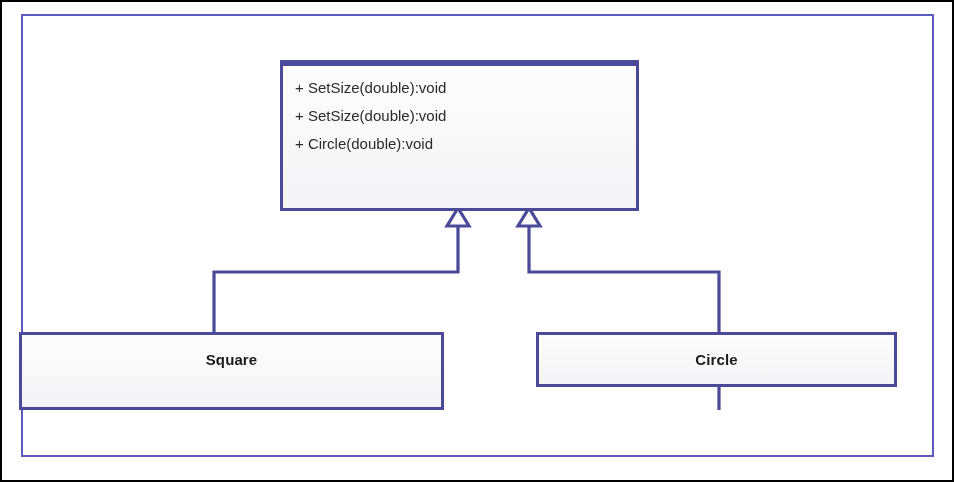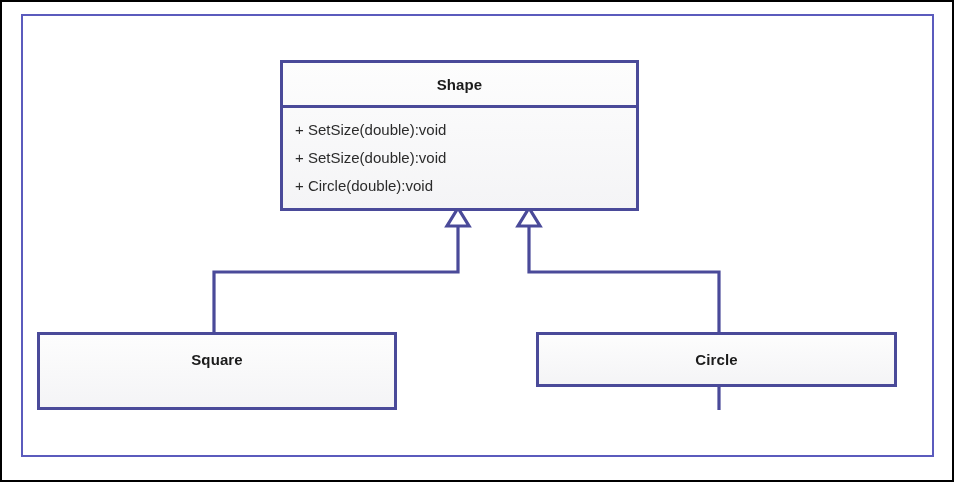--- a/index.html
+++ b/index.html
@@ -88,23 +88,23 @@
   }
 
   
   #class-shape {
     left: 278px;
     top: 58px;
     width: 359px;
     height: 151px;
   }
   #class-square {
-    left: 35px;
+    left: 17px;
     top: 330px;
-    width: 360px;
+    width: 425px;
     height: 78px;
   }
   #class-circle {
     left: 534px;
     top: 330px;
     width: 361px;
     height: 55px;
   }
   #class-square .uml-class-name,
   #class-circle .uml-class-name {
@@ -125,21 +125,20 @@
       <polygon points="456,206 445,224 467,224" fill="#ffffff" stroke="#4a4a99" stroke-width="3.2" stroke-linejoin="miter"></polygon>
     </g>
 
     <g>
       <path d="M 717 408 L 717 270 L 527 270 L 527 223" fill="none" stroke="#4a4a99" stroke-width="3.2" stroke-linejoin="miter" stroke-linecap="butt"></path>
       <polygon points="527,206 516,224 538,224" fill="#ffffff" stroke="#4a4a99" stroke-width="3.2" stroke-linejoin="miter"></polygon>
     </g>
   </svg>
 
   <div class="uml-class" id="class-shape">
-    <div class="uml-class-name">Shape</div>
     <div class="uml-divider"></div>
     <div class="uml-members">
       <div class="uml-member">+ SetSize(double):void</div>
       <div class="uml-member">+ SetSize(double):void</div>
       <div class="uml-member">+ Circle(double):void</div>
     </div>
   </div>
 
   <div class="uml-class" id="class-square">
     <div class="uml-class-name">Square</div>

